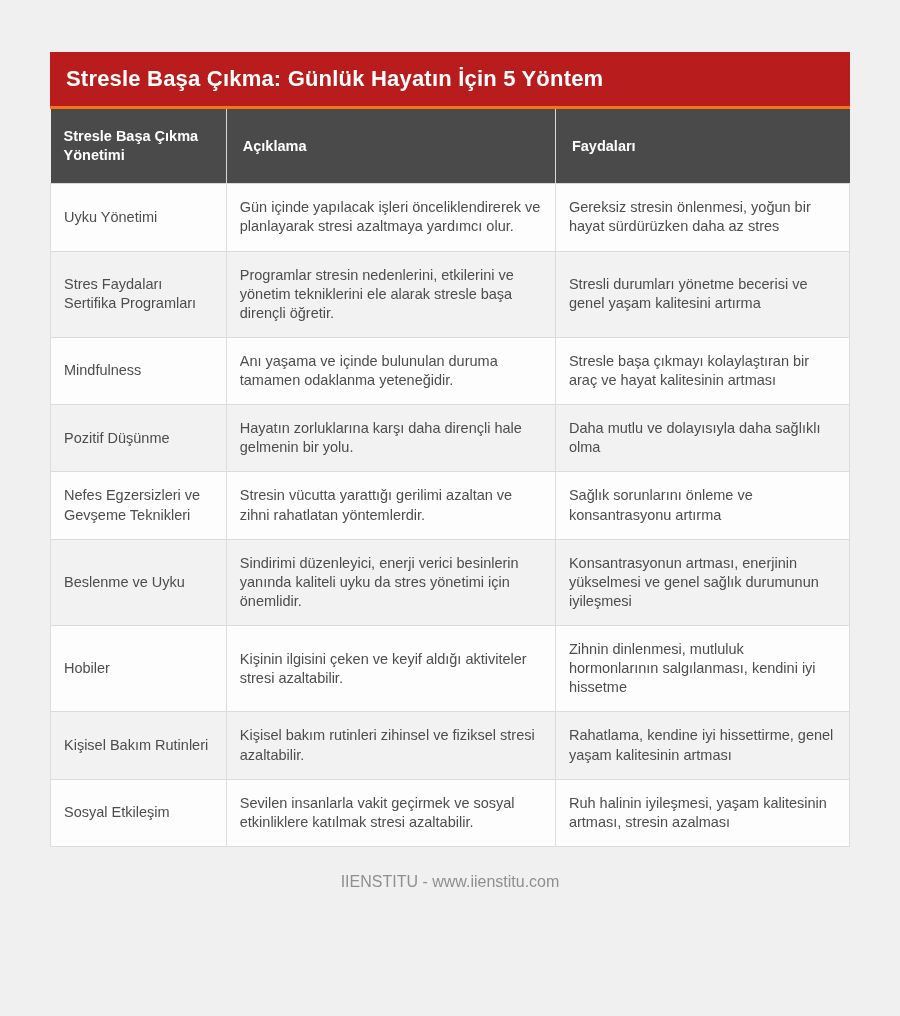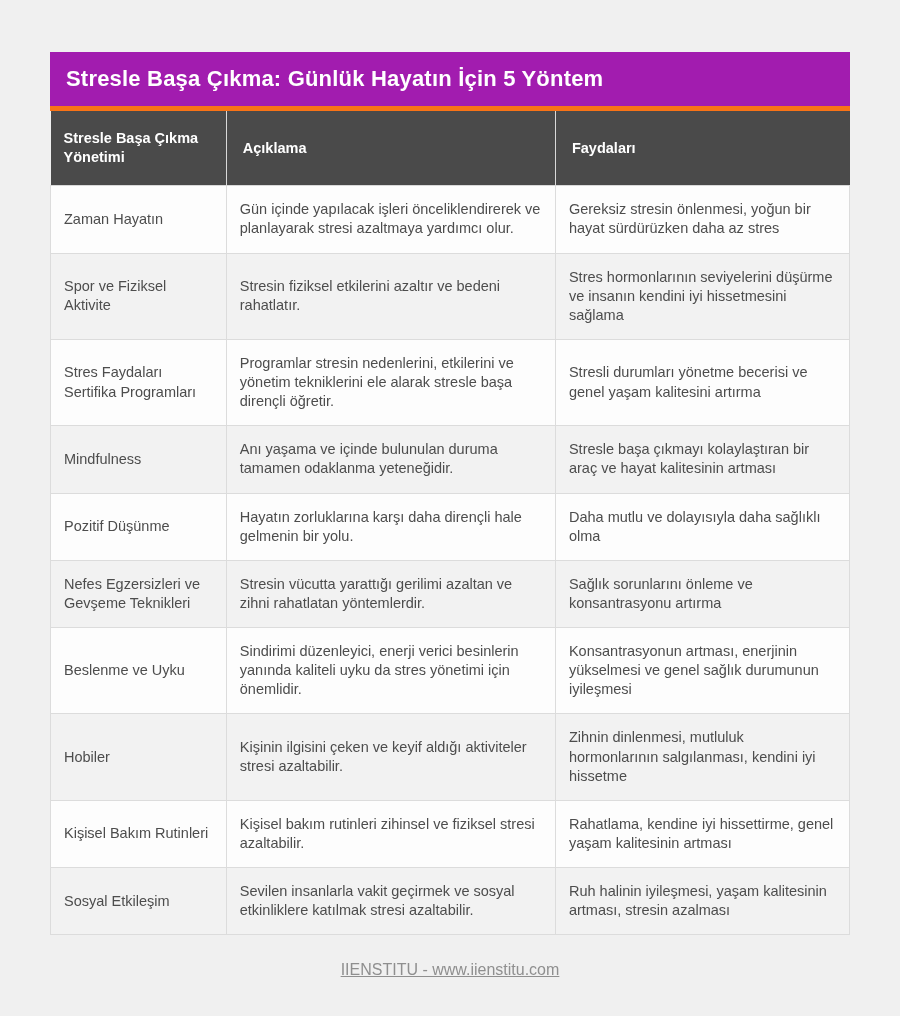--- a/index.html
+++ b/index.html
@@ -13,27 +13,27 @@
     background: #f0f0f0;
     box-sizing: border-box;
     padding-top: 52px;
     overflow: hidden;
   }
   .card {
     width: 800px;
     margin: 0 50px;
   }
   .title-bar {
-    background: #a21caf;
+    background: #b91c1c;
     color: #ffffff;
     font-size: 22px;
     font-weight: bold;
     line-height: 26px;
     padding: 14px 16px;
-    border-bottom: 5px solid #f97316;
+    border-bottom: 3px solid #f97316;
     letter-spacing: 0.2px;
   }
   table {
     width: 100%;
     border-collapse: collapse;
     table-layout: fixed;
   }
   thead th {
     background: #4a4a4a;
     color: #ffffff;
@@ -60,21 +60,20 @@
     border: 1px solid #dcdcdc;
   }
   tbody tr:nth-child(even) td {
     background: #f2f2f2;
   }
   .footer {
     margin-top: 26px;
     text-align: center;
     color: #8f8f8f;
     font-size: 16px;
-    text-decoration: underline;
   }
 </style>
 </head>
 <body>
 
 <div class="page">
   <div class="card">
     <div class="title-bar">Stresle Başa Çıkma: Günlük Hayatın İçin 5 Yöntem</div>
     <table>
       <colgroup>
@@ -84,28 +83,23 @@
       </colgroup>
       <thead>
         <tr>
           <th>Stresle Başa Çıkma Yönetimi</th>
           <th>Açıklama</th>
           <th>Faydaları</th>
         </tr>
       </thead>
       <tbody>
         <tr>
-          <td>Zaman Hayatın</td>
+          <td>Uyku Yönetimi</td>
           <td>Gün içinde yapılacak işleri önceliklendirerek ve planlayarak stresi azaltmaya yardımcı olur.</td>
           <td>Gereksiz stresin önlenmesi, yoğun bir hayat sürdürüzken daha az stres</td>
-        </tr>
-        <tr>
-          <td>Spor ve Fiziksel Aktivite</td>
-          <td>Stresin fiziksel etkilerini azaltır ve bedeni rahatlatır.</td>
-          <td>Stres hormonlarının seviyelerini düşürme ve insanın kendini iyi hissetmesini sağlama</td>
         </tr>
         <tr>
           <td>Stres Faydaları Sertifika Programları</td>
           <td>Programlar stresin nedenlerini, etkilerini ve yönetim tekniklerini ele alarak stresle başa dirençli öğretir.</td>
           <td>Stresli durumları yönetme becerisi ve genel yaşam kalitesini artırma</td>
         </tr>
         <tr>
           <td>Mindfulness</td>
           <td>Anı yaşama ve içinde bulunulan duruma tamamen odaklanma yeteneğidir.</td>
           <td>Stresle başa çıkmayı kolaylaştıran bir araç ve hayat kalitesinin artması</td>

